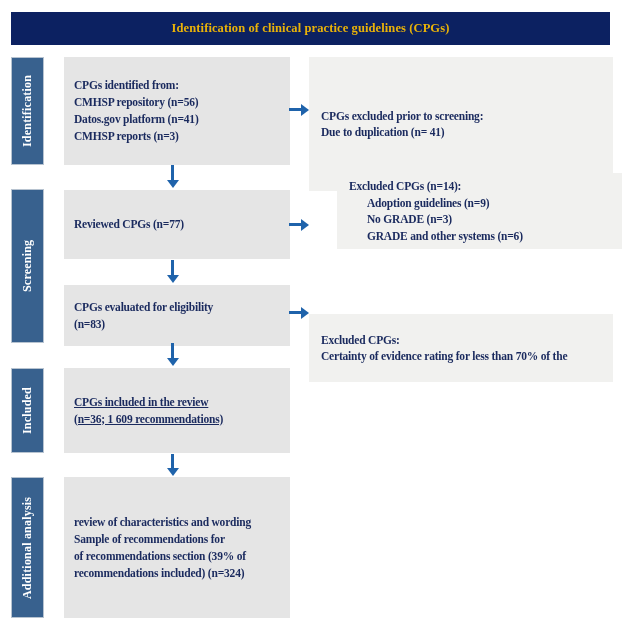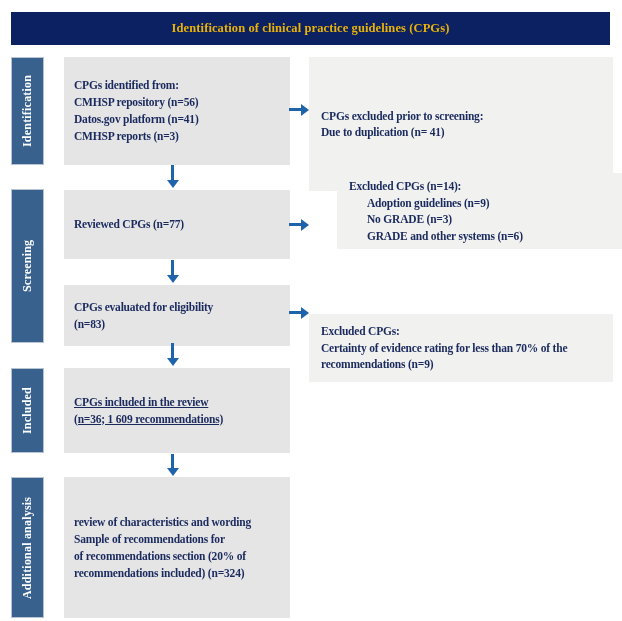--- a/index.html
+++ b/index.html
@@ -107,40 +107,39 @@
   </div>
 
   <div class="mbox mbox-4">
     <div class="line">CPGs included in the review</div>
     <div class="line">(n=36; 1 609 recommendations)</div>
   </div>
 
   <div class="mbox mbox-5">
     <div class="line">review of characteristics and wording</div>
     <div class="line">Sample of recommendations for</div>
-    <div class="line">of recommendations section (20% of</div>
+    <div class="line">of recommendations section (39% of</div>
     <div class="line">recommendations included) (n=324)</div>
   </div>
 
   <div class="sbox sbox-1">
     <div class="line">CPGs excluded prior to screening:</div>
     <div class="line">Due to duplication (n= 41)</div>
   </div>
 
   <div class="sbox sbox-2">
     <div class="line">Excluded CPGs (n=14):</div>
     <div class="line indent">Adoption guidelines (n=9)</div>
     <div class="line indent">No GRADE (n=3)</div>
     <div class="line indent">GRADE and other systems (n=6)</div>
   </div>
 
   <div class="sbox sbox-3">
     <div class="line">Excluded CPGs:</div>
     <div class="line">Certainty of evidence rating for less than 70% of the</div>
-    <div class="line">recommendations (n=9)</div>
   </div>
 
   <div class="arrow-v av1"></div>
   <div class="arrow-v av2"></div>
   <div class="arrow-v av3"></div>
   <div class="arrow-v av4"></div>
   <div class="arrow-h ah1"></div>
   <div class="arrow-h ah2"></div>
   <div class="arrow-h ah3"></div>
 

